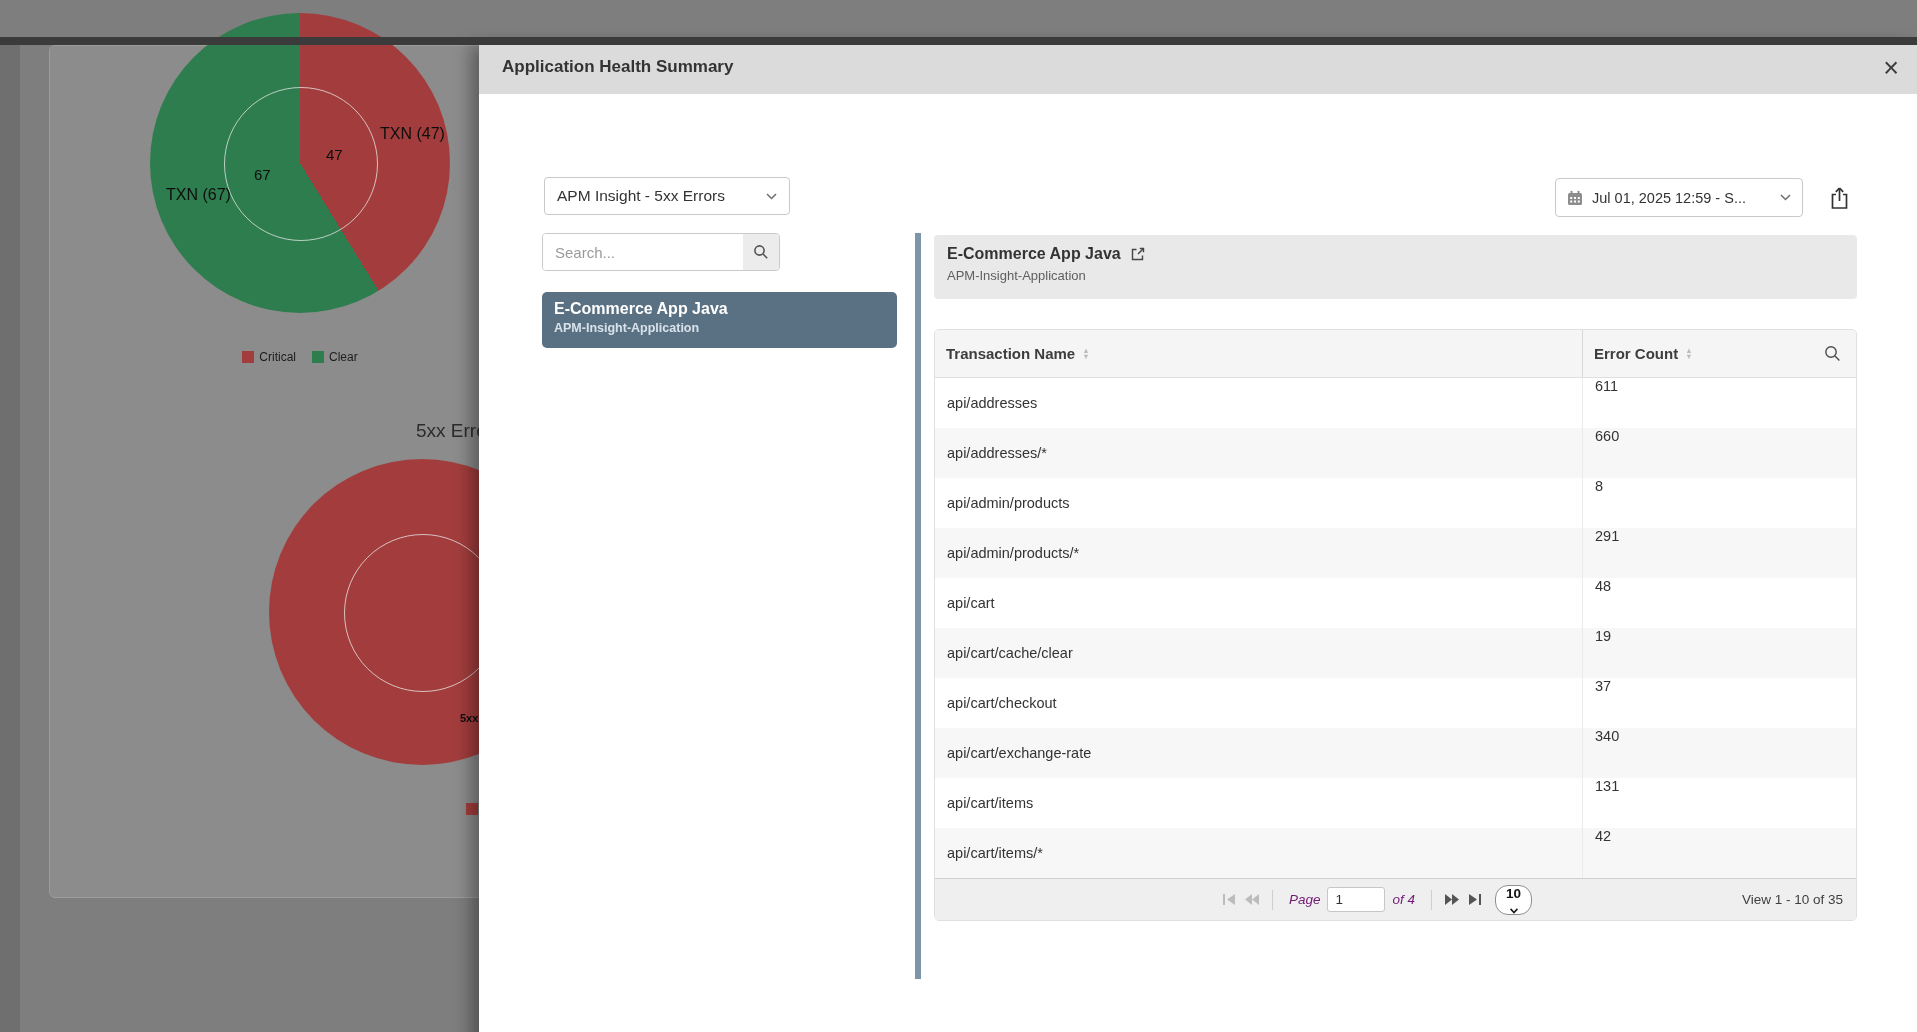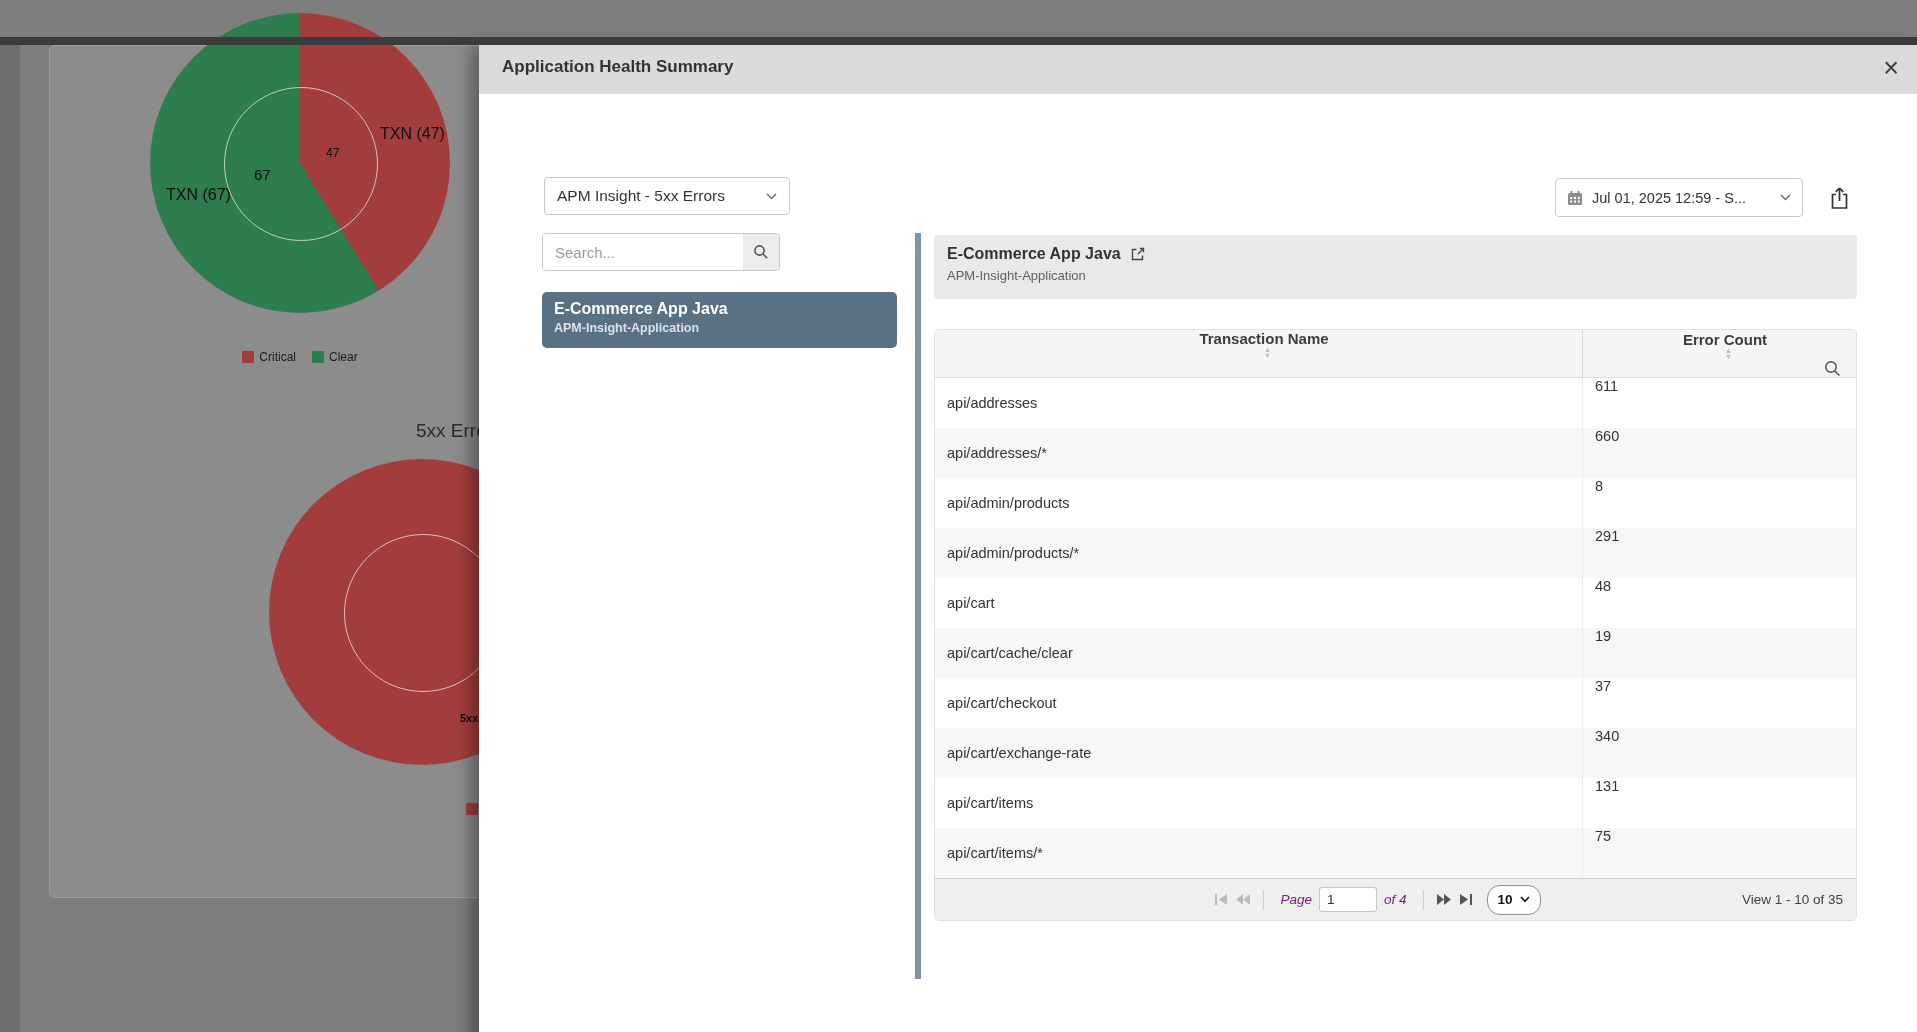--- a/index.html
+++ b/index.html
@@ -57,21 +57,21 @@
   .panel-header{left:455px;top:153px;width:923px;height:64px;background:#e9e9e9;border-radius:4px;
                 padding:10px 13px;box-sizing:border-box;}
   .panel-header .nm{font-size:16px;font-weight:bold;color:#333;display:flex;align-items:center;gap:9px;}
   .panel-header .grp{font-size:13px;color:#5f5f5f;margin-top:5px;}
 
   
   .table{left:455px;top:247px;width:923px;border:1px solid #e0e0e0;border-radius:5px;
          box-sizing:border-box;background:#fff;}
   .thead{display:flex;height:47px;background:#f5f5f5;border-bottom:1px solid #e0e0e0;
          border-radius:5px 5px 0 0;align-items:center;}
-  .th{display:flex;align-items:center;font-size:15px;font-weight:bold;color:#3d3d3d;cursor:pointer;flex-direction:column;}
+  .th{display:flex;align-items:center;font-size:15px;font-weight:bold;color:#3d3d3d;cursor:pointer;}
   .th.name{width:648px;padding-left:11px;box-sizing:border-box;border-right:1px solid #d8d8d8;height:100%;}
   .th.count{flex:1;padding-left:11px;}
   .sort{display:inline-flex;flex-direction:column;margin-left:7px;color:#bdbdbd;
         font-size:7.5px;line-height:6px;cursor:pointer;}
   .th-search{margin-left:auto;margin-right:15px;cursor:pointer;display:flex;align-items:center;}
   .trow{display:flex;height:50px;align-items:flex-start;background:#fff;cursor:pointer;}
   .trow.alt{background:#f7f7f7;}
   .tcell{font-size:14.5px;color:#333;}
   .tcell.name{width:648px;padding-left:12px;box-sizing:border-box;border-right:1px solid #ececec;
         height:100%;display:flex;align-items:center;}
@@ -79,36 +79,36 @@
 
   .pager{display:flex;align-items:center;height:41px;background:#efefef;border-top:1px solid #d0d0d0;
          border-radius:0 0 5px 5px;position:relative;justify-content:center;padding-right:40px;}
   .pgbtn{display:flex;align-items:center;justify-content:center;width:22px;height:22px;cursor:pointer;}
   .pgdiv{width:1px;height:20px;background:#cfcfcf;margin:0 9px;}
   .pglabel{font-size:13.5px;color:#701a75;margin:0 7px;font-style:italic;}
   .pginput{width:58px;height:25px;border:1px solid #c6c6c6;border-radius:3px;font-size:13.5px;
            padding:0 7px;color:#333;font-family:"Liberation Sans",sans-serif;box-sizing:border-box;}
   .pgselect{display:flex;align-items:center;gap:7px;border:1px solid #8f8f8f;border-radius:13px;
             background:#fff;height:28px;padding:0 10px;font-size:13.5px;font-weight:bold;color:#111;
-            margin-left:10px;cursor:pointer;}
+            margin-left:10px;cursor:pointer;flex-direction:column;}
   .pgsummary{position:absolute;right:13px;font-size:13.5px;color:#3f3f3f;}
 </style>
 </head>
 <body>
 
 <div class="stage">
 
   <div class="bg">
     <div class="abs navstrip"></div>
     <div class="abs card"></div>
 
     <div class="abs pie" style="left: 150px; top: -24px; width: 300px; height: 300px; background: conic-gradient(rgb(163, 61, 61) 0deg, rgb(163, 61, 61) 148.421deg, rgb(46, 125, 78) 148.421deg, rgb(46, 125, 78) 360deg);"></div>
     <div class="abs ring" style="left:224px;top:50px;width:152px;height:152px;"></div>
     <div class="abs pielabel" style="left:380px;top:88px;">TXN (47)</div>
-    <div class="abs pielabel" style="left:326px;top:109px;font-size:12px;">47</div>
+    <div class="abs pielabel" style="left:326px;top:109px;font-size:15px;">47</div>
     <div class="abs pielabel" style="left:254px;top:129px;font-size:15px;">67</div>
     <div class="abs pielabel" style="left:166px;top:149px;">TXN (67)</div>
     <div class="abs legend" style="left:150px;top:313px;width:300px;">
       <span class="item">
         <span class="swatch" style="background: rgb(163, 61, 61);"></span>
         <span>Critical</span>
       </span>
       <span class="item">
         <span class="swatch" style="background: rgb(46, 125, 78);"></span>
         <span>Clear</span>
@@ -251,21 +251,21 @@
           <div class="trow alt">
             <div class="tcell name">api/cart/exchange-rate</div>
             <div class="tcell count">340</div>
           </div>
           <div class="trow">
             <div class="tcell name">api/cart/items</div>
             <div class="tcell count">131</div>
           </div>
           <div class="trow alt">
             <div class="tcell name">api/cart/items/*</div>
-            <div class="tcell count">75</div>
+            <div class="tcell count">42</div>
           </div>
         </div>
 
       <div class="pager">
         <span class="pgbtn">
           <svg width="15" height="13" viewBox="0 0 15 13" fill="#bcbcbc">
             <rect x="1" y="1" width="2" height="11"></rect>
               <path d="M13 1 L5 6.5 L13 12 Z"></path>
           </svg>
         </span>

